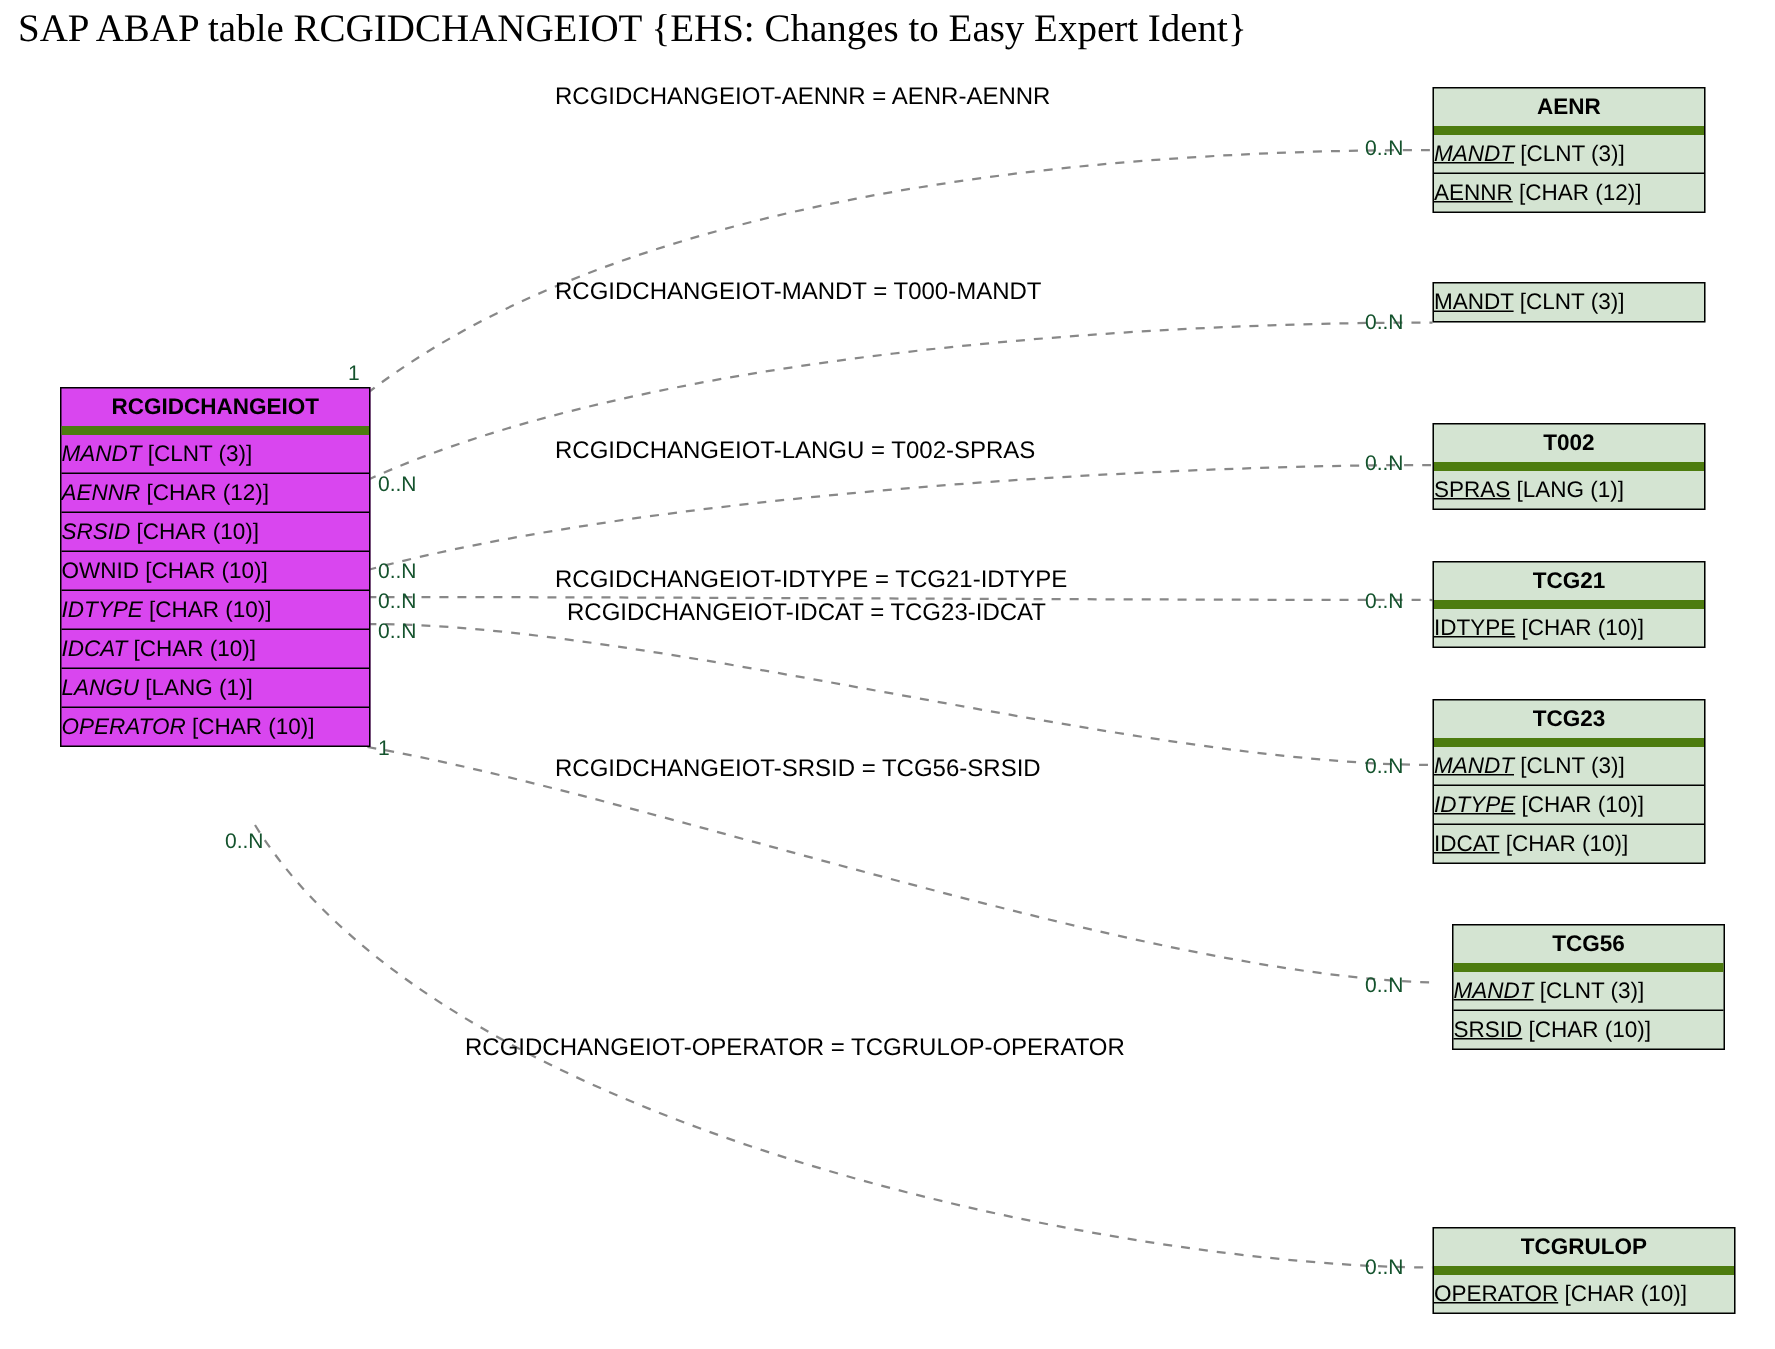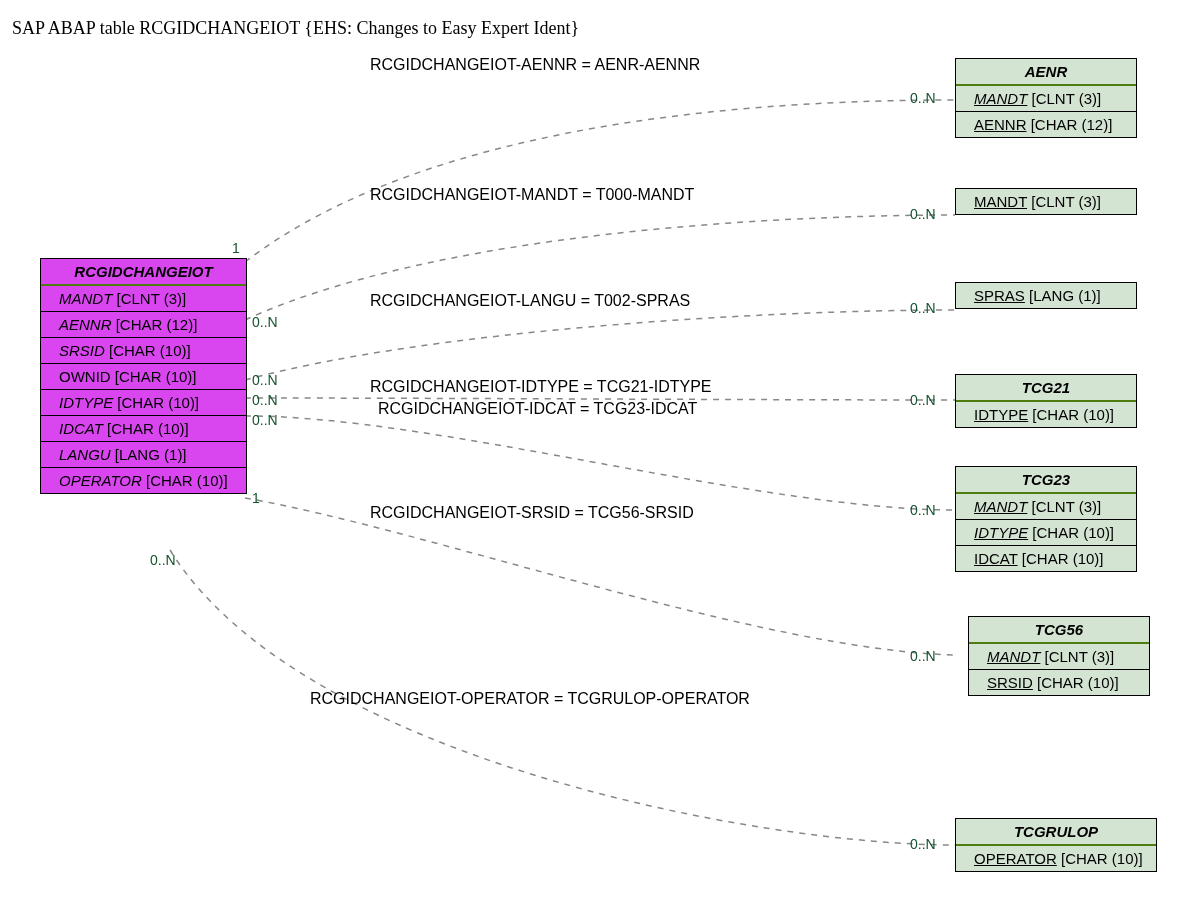--- a/index.html
+++ b/index.html
@@ -7,41 +7,40 @@
     padding: 0;
     font-family: Arial, Helvetica, sans-serif;
     background: #ffffff;
     width: 1183px;
     height: 899px;
     position: relative;
     overflow: hidden;
   }
   .title {
     position: absolute;
-    top: 18px;
+    top: 4px;
     left: 12px;
-    font-size: 18px;
+    font-size: 26px;
     font-family: Georgia, 'Times New Roman', serif;
     color: #000;
   }
   .entity {
     position: absolute;
     border: 1px solid #000;
     font-size: 15px;
   }
   .entity .hdr {
     font-weight: bold;
     text-align: center;
     padding: 4px 7px;
-    border-bottom: 2px solid #4d7c0f;
+    border-bottom: 6px solid #4d7c0f;
     white-space: nowrap;
-    font-style: italic;
   }
   .entity .row {
-    padding: 4px 18px;
+    padding: 4px 0;
     border-bottom: 1px solid #000;
     white-space: nowrap;
   }
   .entity .row:last-child {
     border-bottom: none;
   }
   .entity .fk { font-style: italic; }
   .entity .pk { text-decoration: underline; }
   .main { background: #d946ef; }
   .ref  { background: #d4e4d2; }
@@ -99,20 +98,21 @@
   <div class="hdr">AENR</div>
   <div class="row"><span class="pk fk">MANDT</span> <span>[CLNT (3)]</span></div>
   <div class="row"><span class="pk">AENNR</span> <span>[CHAR (12)]</span></div>
 </div>
 
 <div class="entity ref" style="left:955px; top:188px; width:180px;">
   <div class="row"><span class="pk">MANDT</span> <span>[CLNT (3)]</span></div>
 </div>
 
 <div class="entity ref" style="left:955px; top:282px; width:180px;">
+  <div class="hdr">T002</div>
   <div class="row"><span class="pk">SPRAS</span> <span>[LANG (1)]</span></div>
 </div>
 
 <div class="entity ref" style="left:955px; top:374px; width:180px;">
   <div class="hdr">TCG21</div>
   <div class="row"><span class="pk">IDTYPE</span> <span>[CHAR (10)]</span></div>
 </div>
 
 <div class="entity ref" style="left:955px; top:466px; width:180px;">
   <div class="hdr">TCG23</div>

